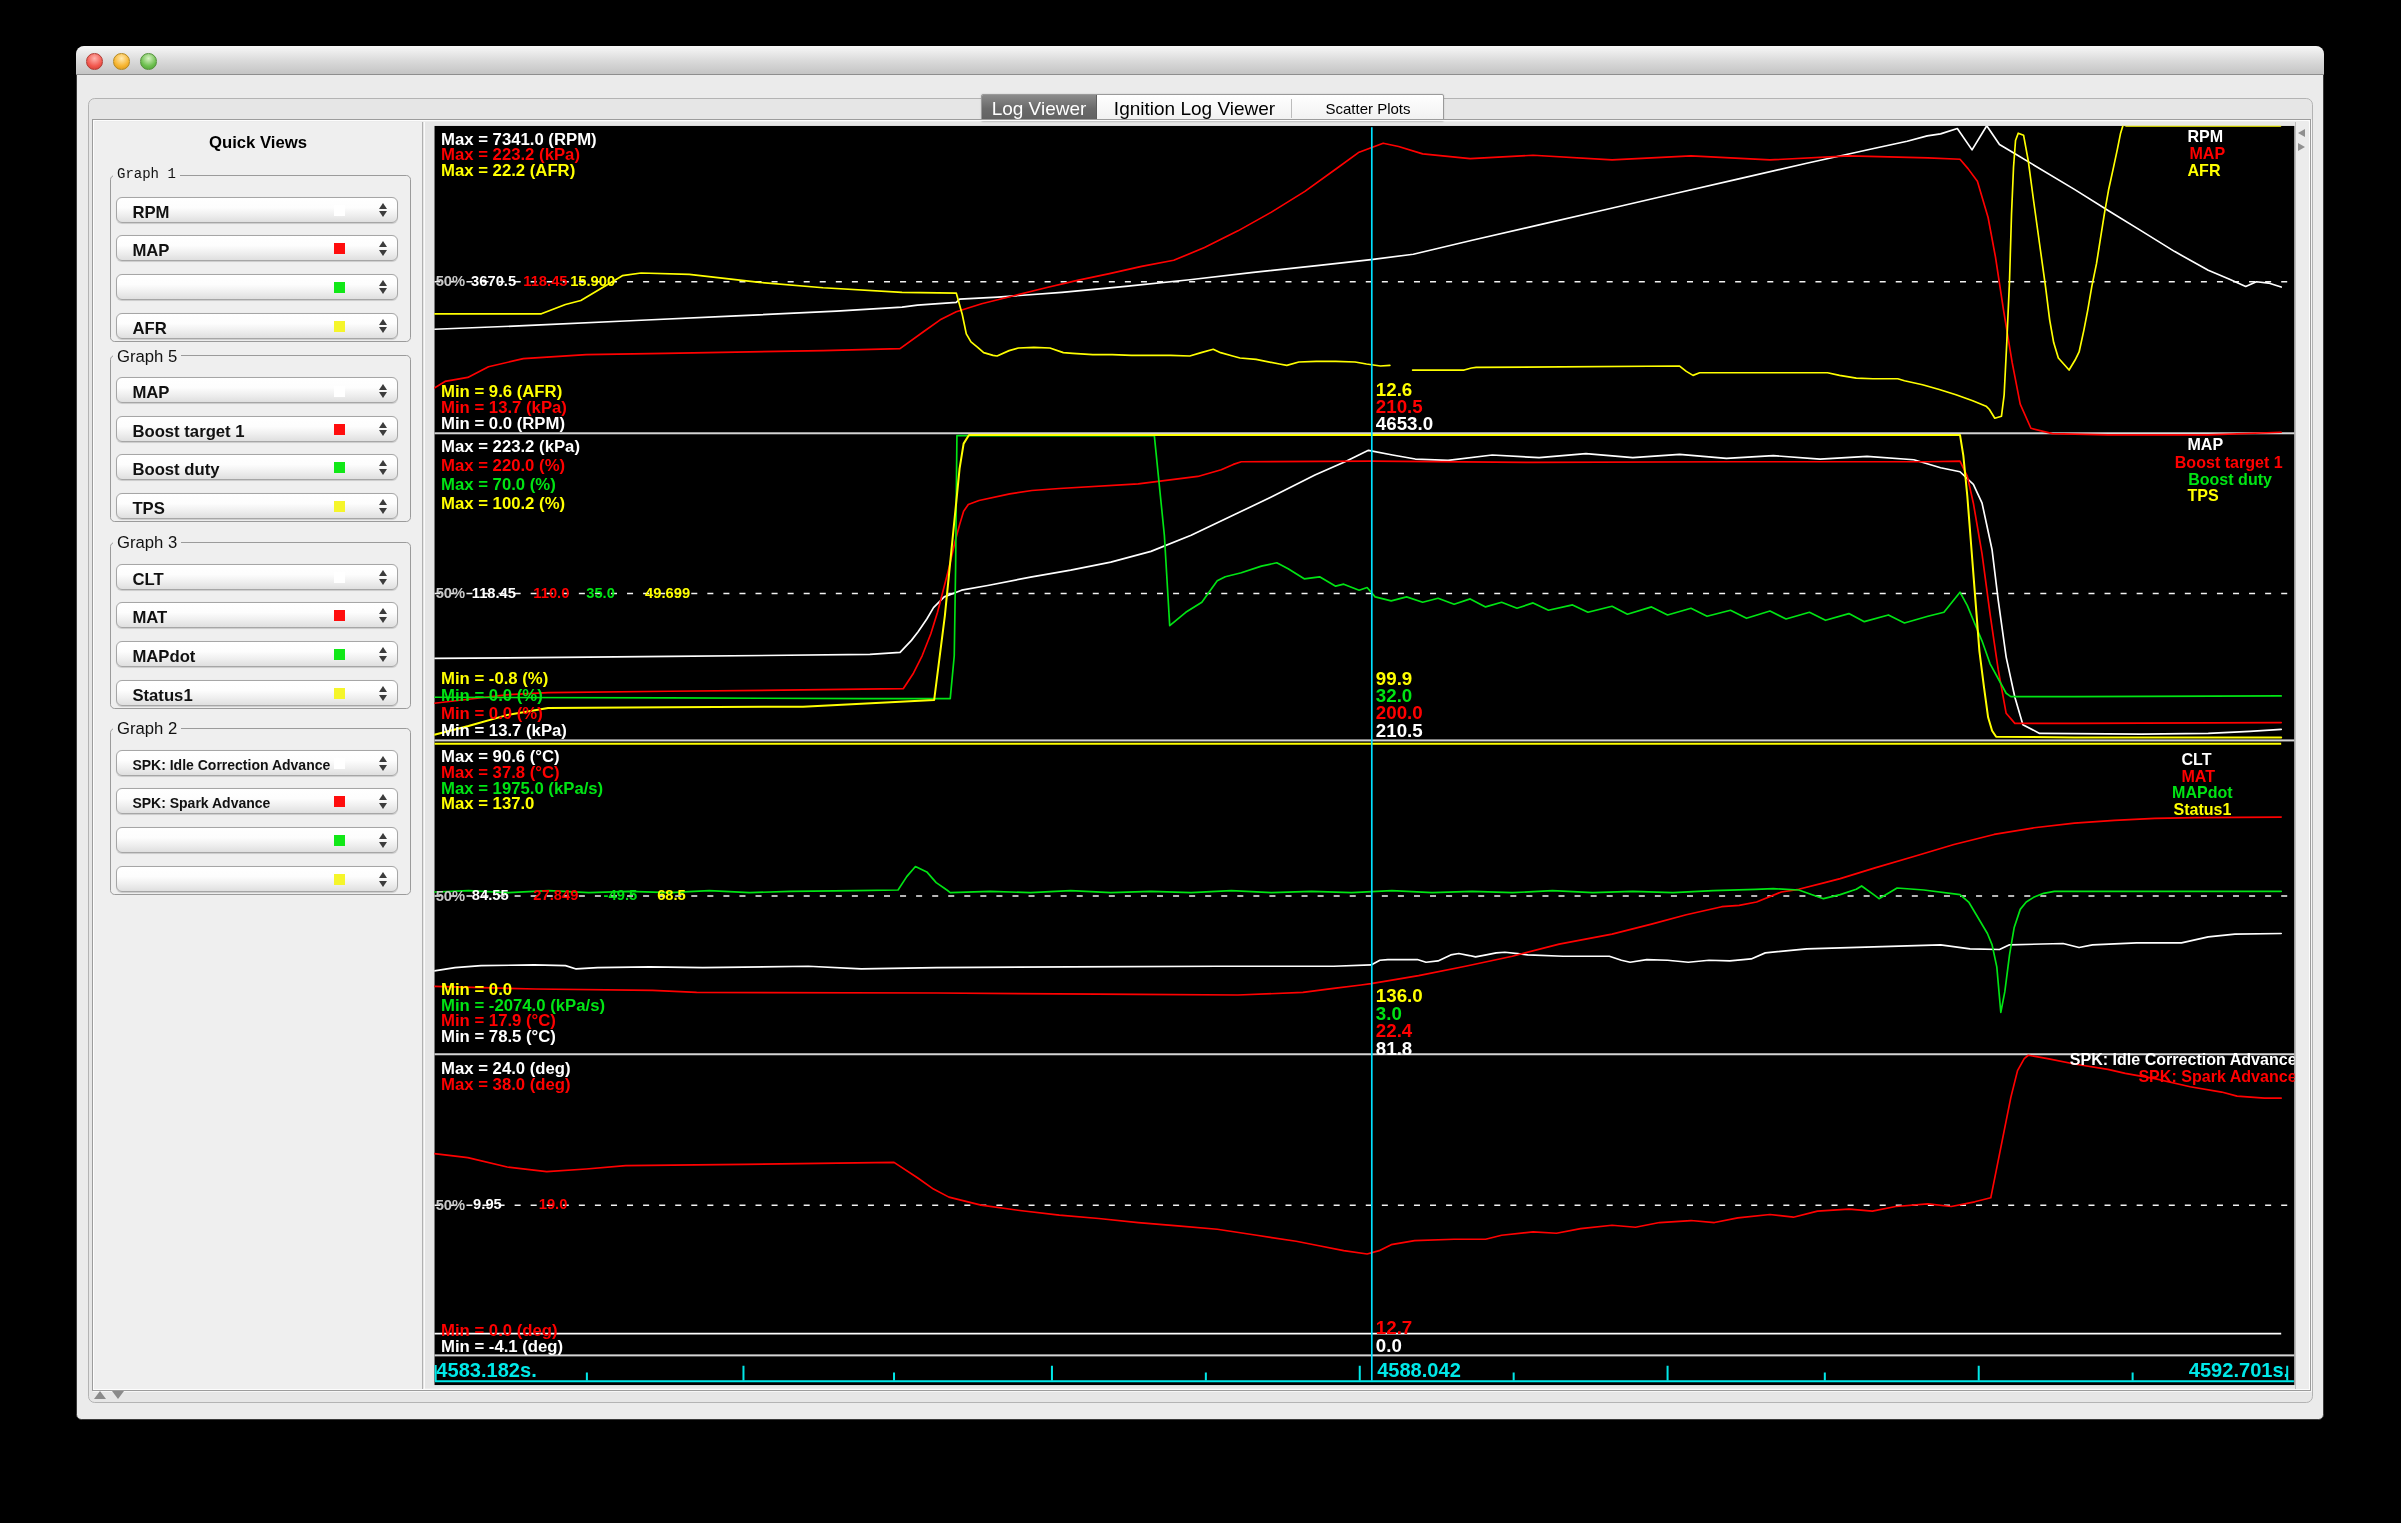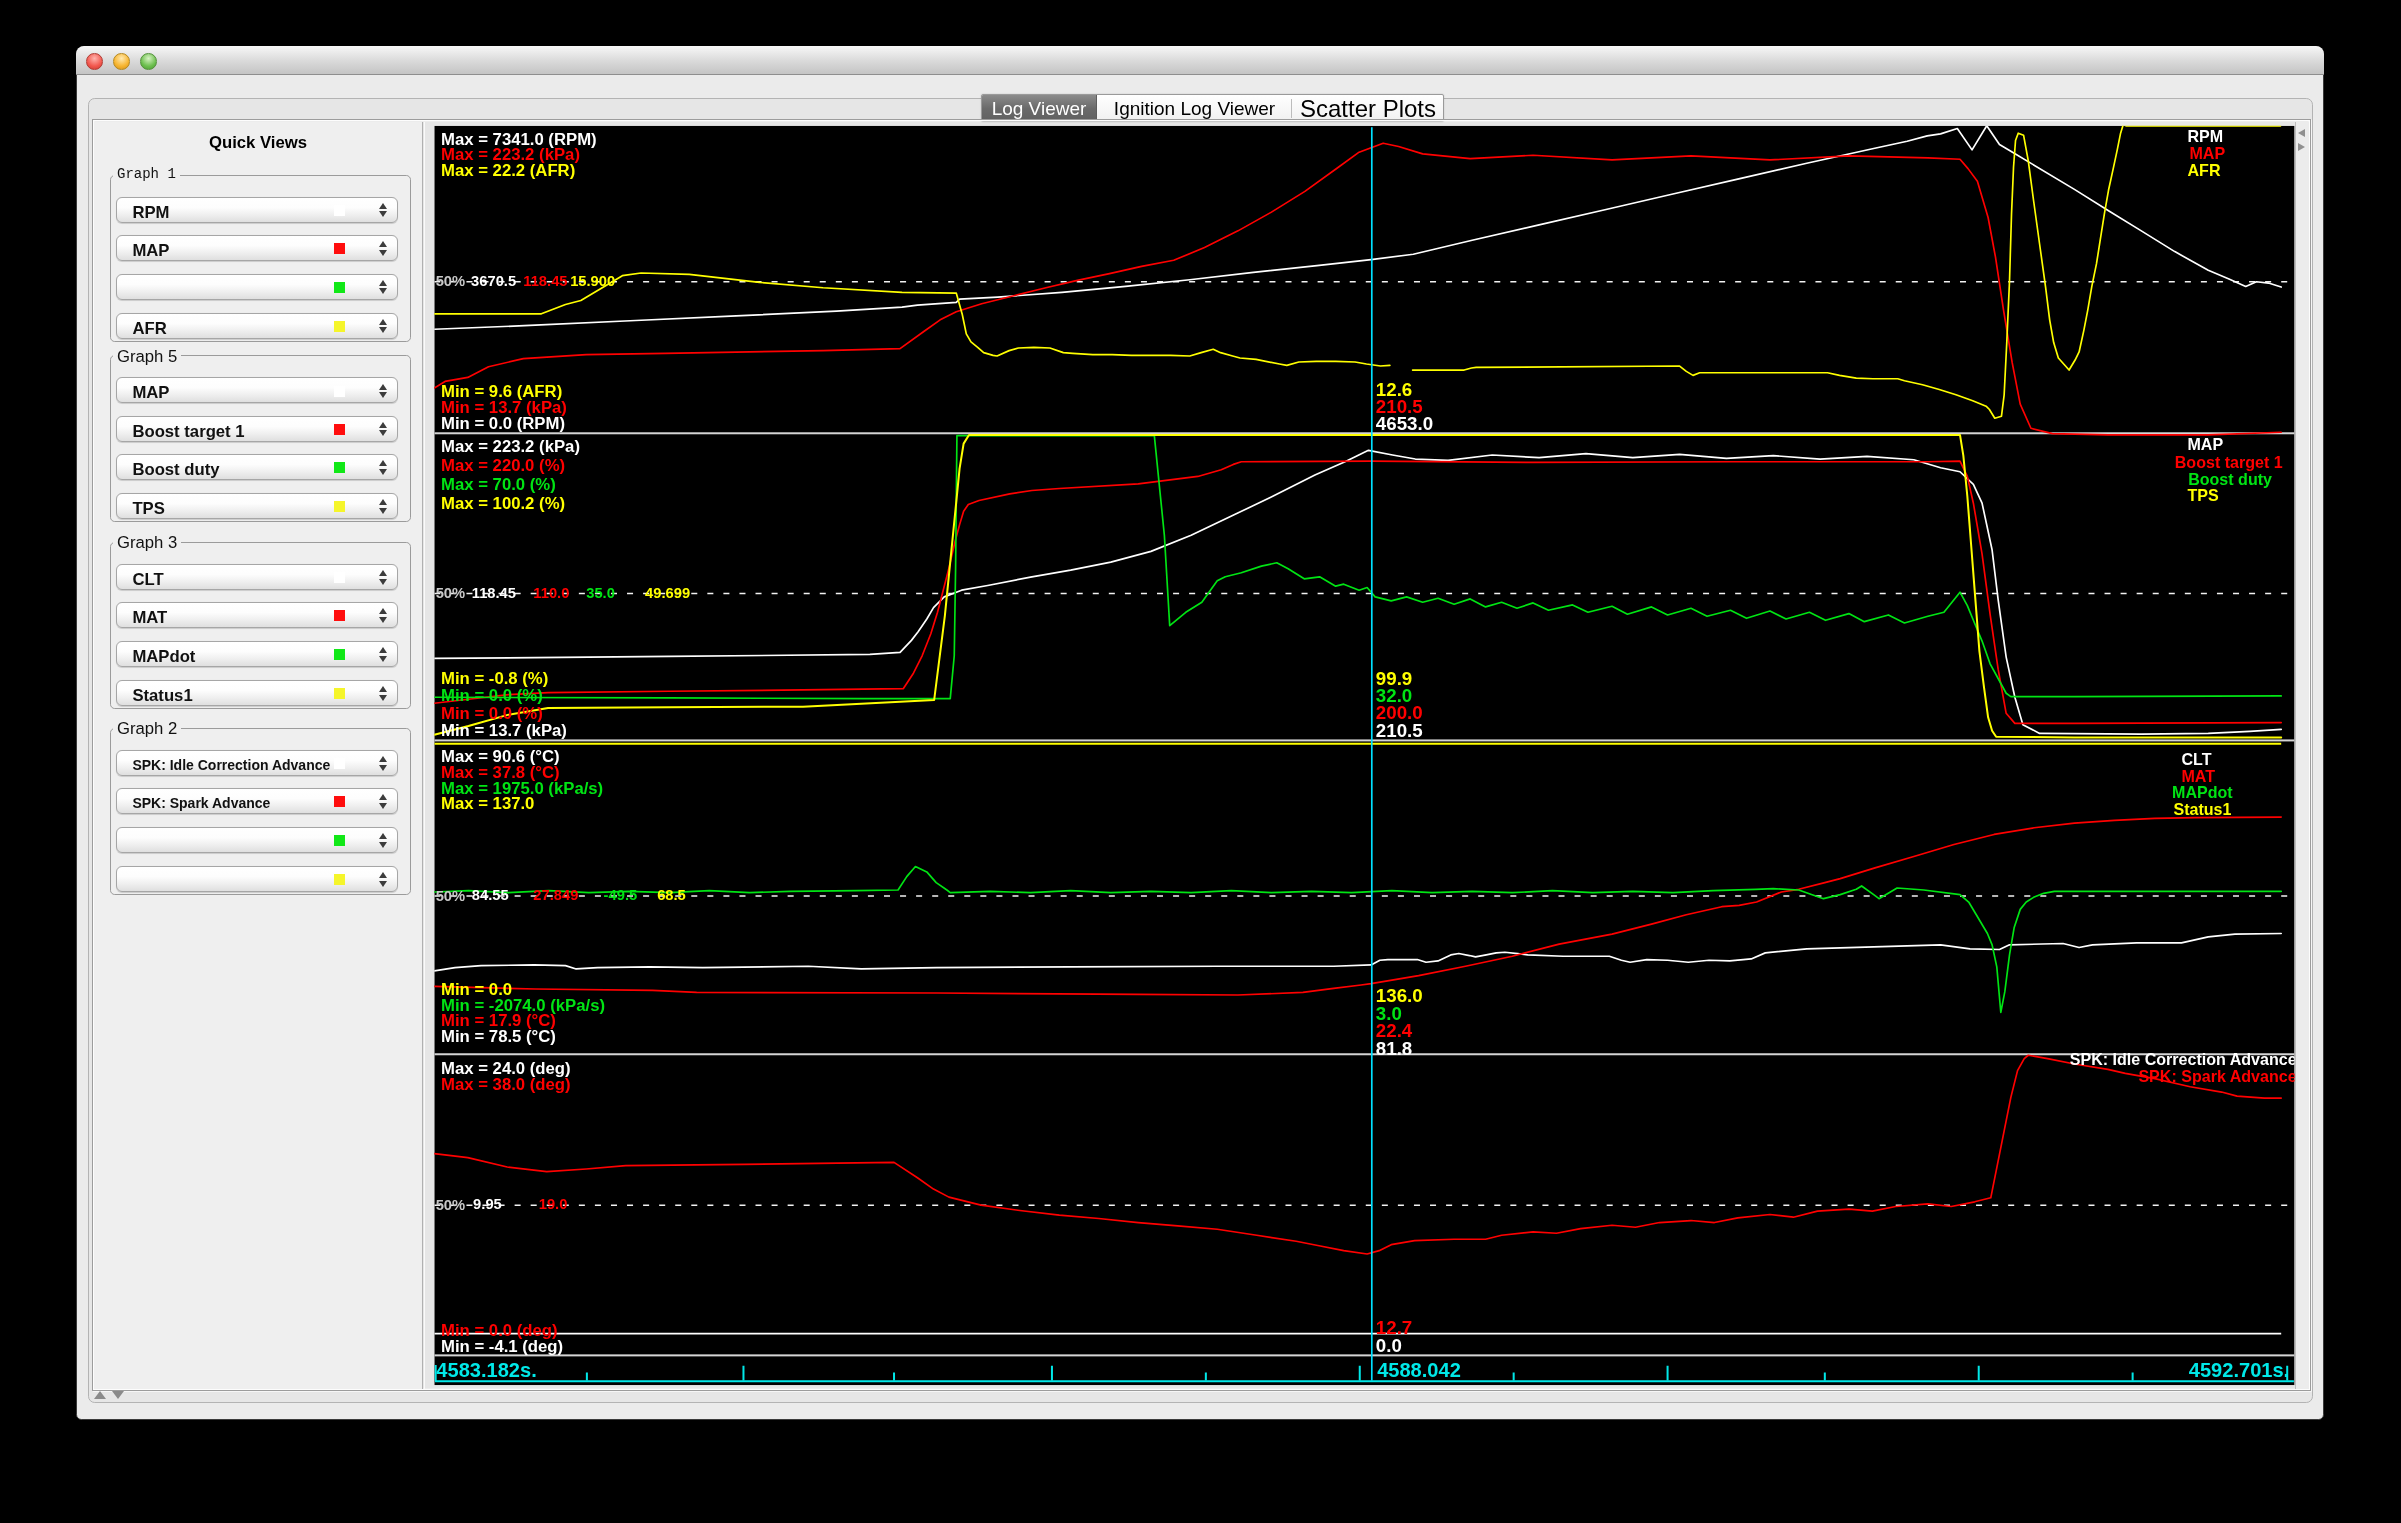--- a/index.html
+++ b/index.html
@@ -13,21 +13,21 @@
 <div class="abs" style="left:86px;top:53px;width:16.7px;height:16.7px;border-radius:50%;background:radial-gradient(circle at 50% 30%,#ffb3ad,#f2574e 60%,#c93a32);border:0.7px solid #b03c34;"></div>
 <div class="abs" style="left:113px;top:53px;width:16.7px;height:16.7px;border-radius:50%;background:radial-gradient(circle at 50% 30%,#ffe9b0,#f7b42e 60%,#cf8f1e);border:0.7px solid #b6891f;"></div>
 <div class="abs" style="left:140px;top:53px;width:16.7px;height:16.7px;border-radius:50%;background:radial-gradient(circle at 50% 30%,#d6f2c2,#6cbf4e 60%,#4d9a34);border:0.7px solid #54923c;"></div>
 
 <div class="abs" style="left:88px;top:98px;width:2225px;height:1305px;background:#e6e6e6;border:0.7px solid #b3b3b3;border-radius:6.7px;"></div>
 
 <div class="abs" style="left:981px;top:94px;width:463px;height:27px;border-radius:2px;border:0.7px solid #9a9a9a;background:linear-gradient(#ffffff,#f1f1f1);box-shadow:0 0.7px 1.3px rgba(0,0,0,0.25);overflow:hidden;">
   <div class="abs" style="left:0;top:0;width:115px;height:27px;background:linear-gradient(#8b8b8b,#6a6a6a 50%,#606060);border-right:0.7px solid #5d5d5d;color:#fff;font-size:19px;text-align:center;line-height:27px;">Log Viewer</div>
   <div class="abs" style="left:116px;top:0;width:193px;height:27px;color:#000;font-size:19px;text-align:center;line-height:27px;">Ignition Log Viewer</div>
   <div class="abs" style="left:309px;top:4px;width:0.7px;height:19px;background:#bcbcbc;"></div>
-  <div class="abs" style="left:309px;top:0;width:154px;height:14px;color:#000;font-size:24px;text-align:center;line-height:27px;">Scatter Plots</div>
+  <div class="abs" style="left:309px;top:0;width:154px;height:14px;color:#000;font-size:15px;text-align:center;line-height:27px;">Scatter Plots</div>
 </div>
 
 <div class="abs" style="left:92px;top:119px;width:2219px;height:1272px;border:1.3px solid #9c9c9c;box-shadow:inset 0 0 0 1.3px #fdfdfd, 0.7px 0.7px 0 #fdfdfd;"></div>
 
 <div class="abs" style="left:94px;top:122px;width:328px;height:1267px;background:#efefef;"></div>
 <div class="abs" style="left:422px;top:122px;width:1.3px;height:1267px;background:#b0b0b0;"></div>
 <div class="abs" style="left:424px;top:122px;width:1.3px;height:1267px;background:#fafafa;"></div>
 <div class="abs" style="left:94px;top:133px;width:328px;text-align:center;font-weight:bold;font-size:16.7px;color:#000;">Quick Views</div>
 <div style="position:absolute;left:110px;top:175px;width:301px;height:167px;border:1.3px solid #9b9b9b;border-radius:4.7px;"></div>
     <div style="position:absolute;left:113px;top:166px;background:#efefef;padding:0 4px;font-size:14px;color:#111;font-family:Liberation Mono, monospace;">Graph 1</div>

